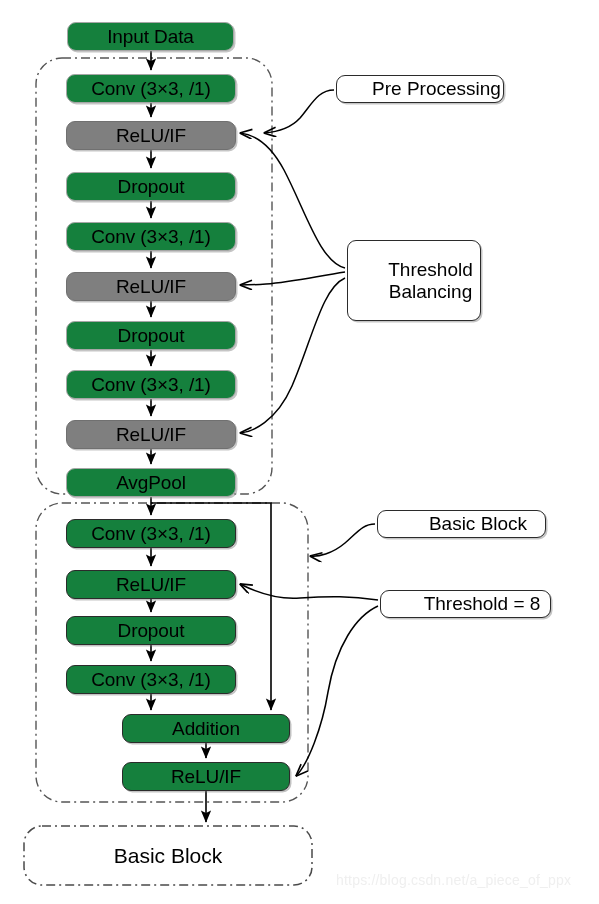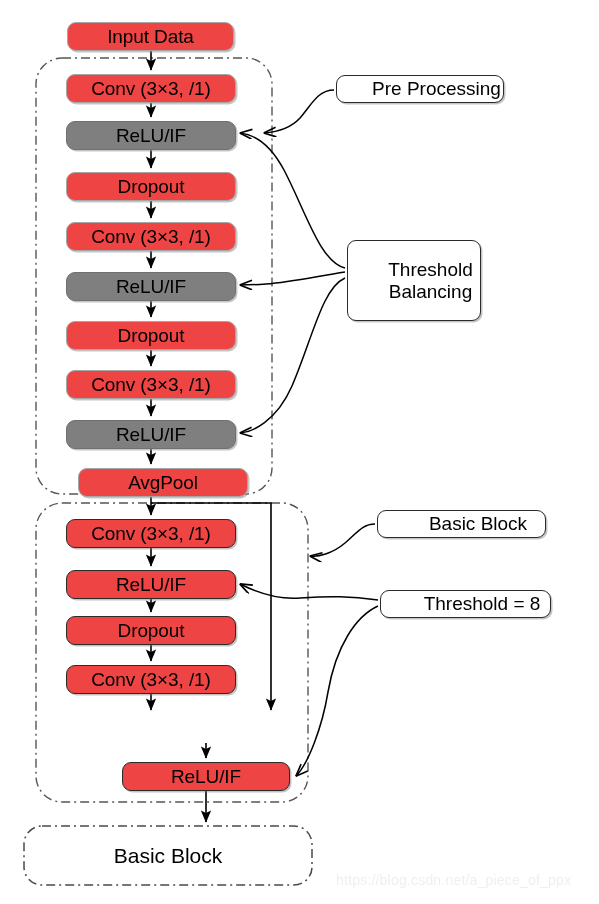--- a/index.html
+++ b/index.html
@@ -23,21 +23,21 @@
 
   
   .node {
     position: absolute;
     box-sizing: border-box;
     display: flex;
     align-items: center;
     justify-content: center;
     border: 1.4px solid #a6a6a6;
     border-radius: 9px;
-    background: #ef4444;
+    background: #15803d;
     color: #000000;
     font-size: 19px;
     line-height: 1.05;
     letter-spacing: -0.1px;
     white-space: nowrap;
     box-shadow: 1.5px 1.5px 0 0 rgba(150,150,150,0.55);
     z-index: 5;
   }
   .node.filled {
     background: #7f7f7f;
@@ -190,40 +190,43 @@
   </div>
 
   <div class="node" style="left:66px; top:370px; width:170px; height:29px;">
     <span>Conv (3×3, /1)</span>
   </div>
 
   <div class="node filled" style="left:66px; top:420px; width:170px; height:29px;">
     <span>ReLU/IF</span>
   </div>
 
-  <div class="node" style="left:78px; top:468px; width:170px; height:29px;">
+  <div class="node" style="left:66px; top:468px; width:170px; height:29px;">
     <span>AvgPool</span>
   </div>
 
   <div class="node black-edge" style="left:66px; top:519px; width:170px; height:29px;">
     <span>Conv (3×3, /1)</span>
   </div>
 
   <div class="node black-edge" style="left:66px; top:570px; width:170px; height:29px;">
     <span>ReLU/IF</span>
   </div>
 
   <div class="node black-edge" style="left:66px; top:616px; width:170px; height:29px;">
     <span>Dropout</span>
   </div>
 
   <div class="node black-edge" style="left:66px; top:665px; width:170px; height:29px;">
     <span>Conv (3×3, /1)</span>
   </div>
 
+  <div class="node black-edge" style="left:122px; top:714px; width:168px; height:29px;">
+    <span>Addition</span>
+  </div>
 
   <div class="node black-edge" style="left:122px; top:762px; width:168px; height:29px;">
     <span>ReLU/IF</span>
   </div>
 
   <div class="label-node" style="left:336px; top:75px; width:168px; height:28px;">
     <span>Pre Processing</span>
   </div>
 
   <div class="label-node" style="left:347px; top:240px; width:134px; height:81px;">

